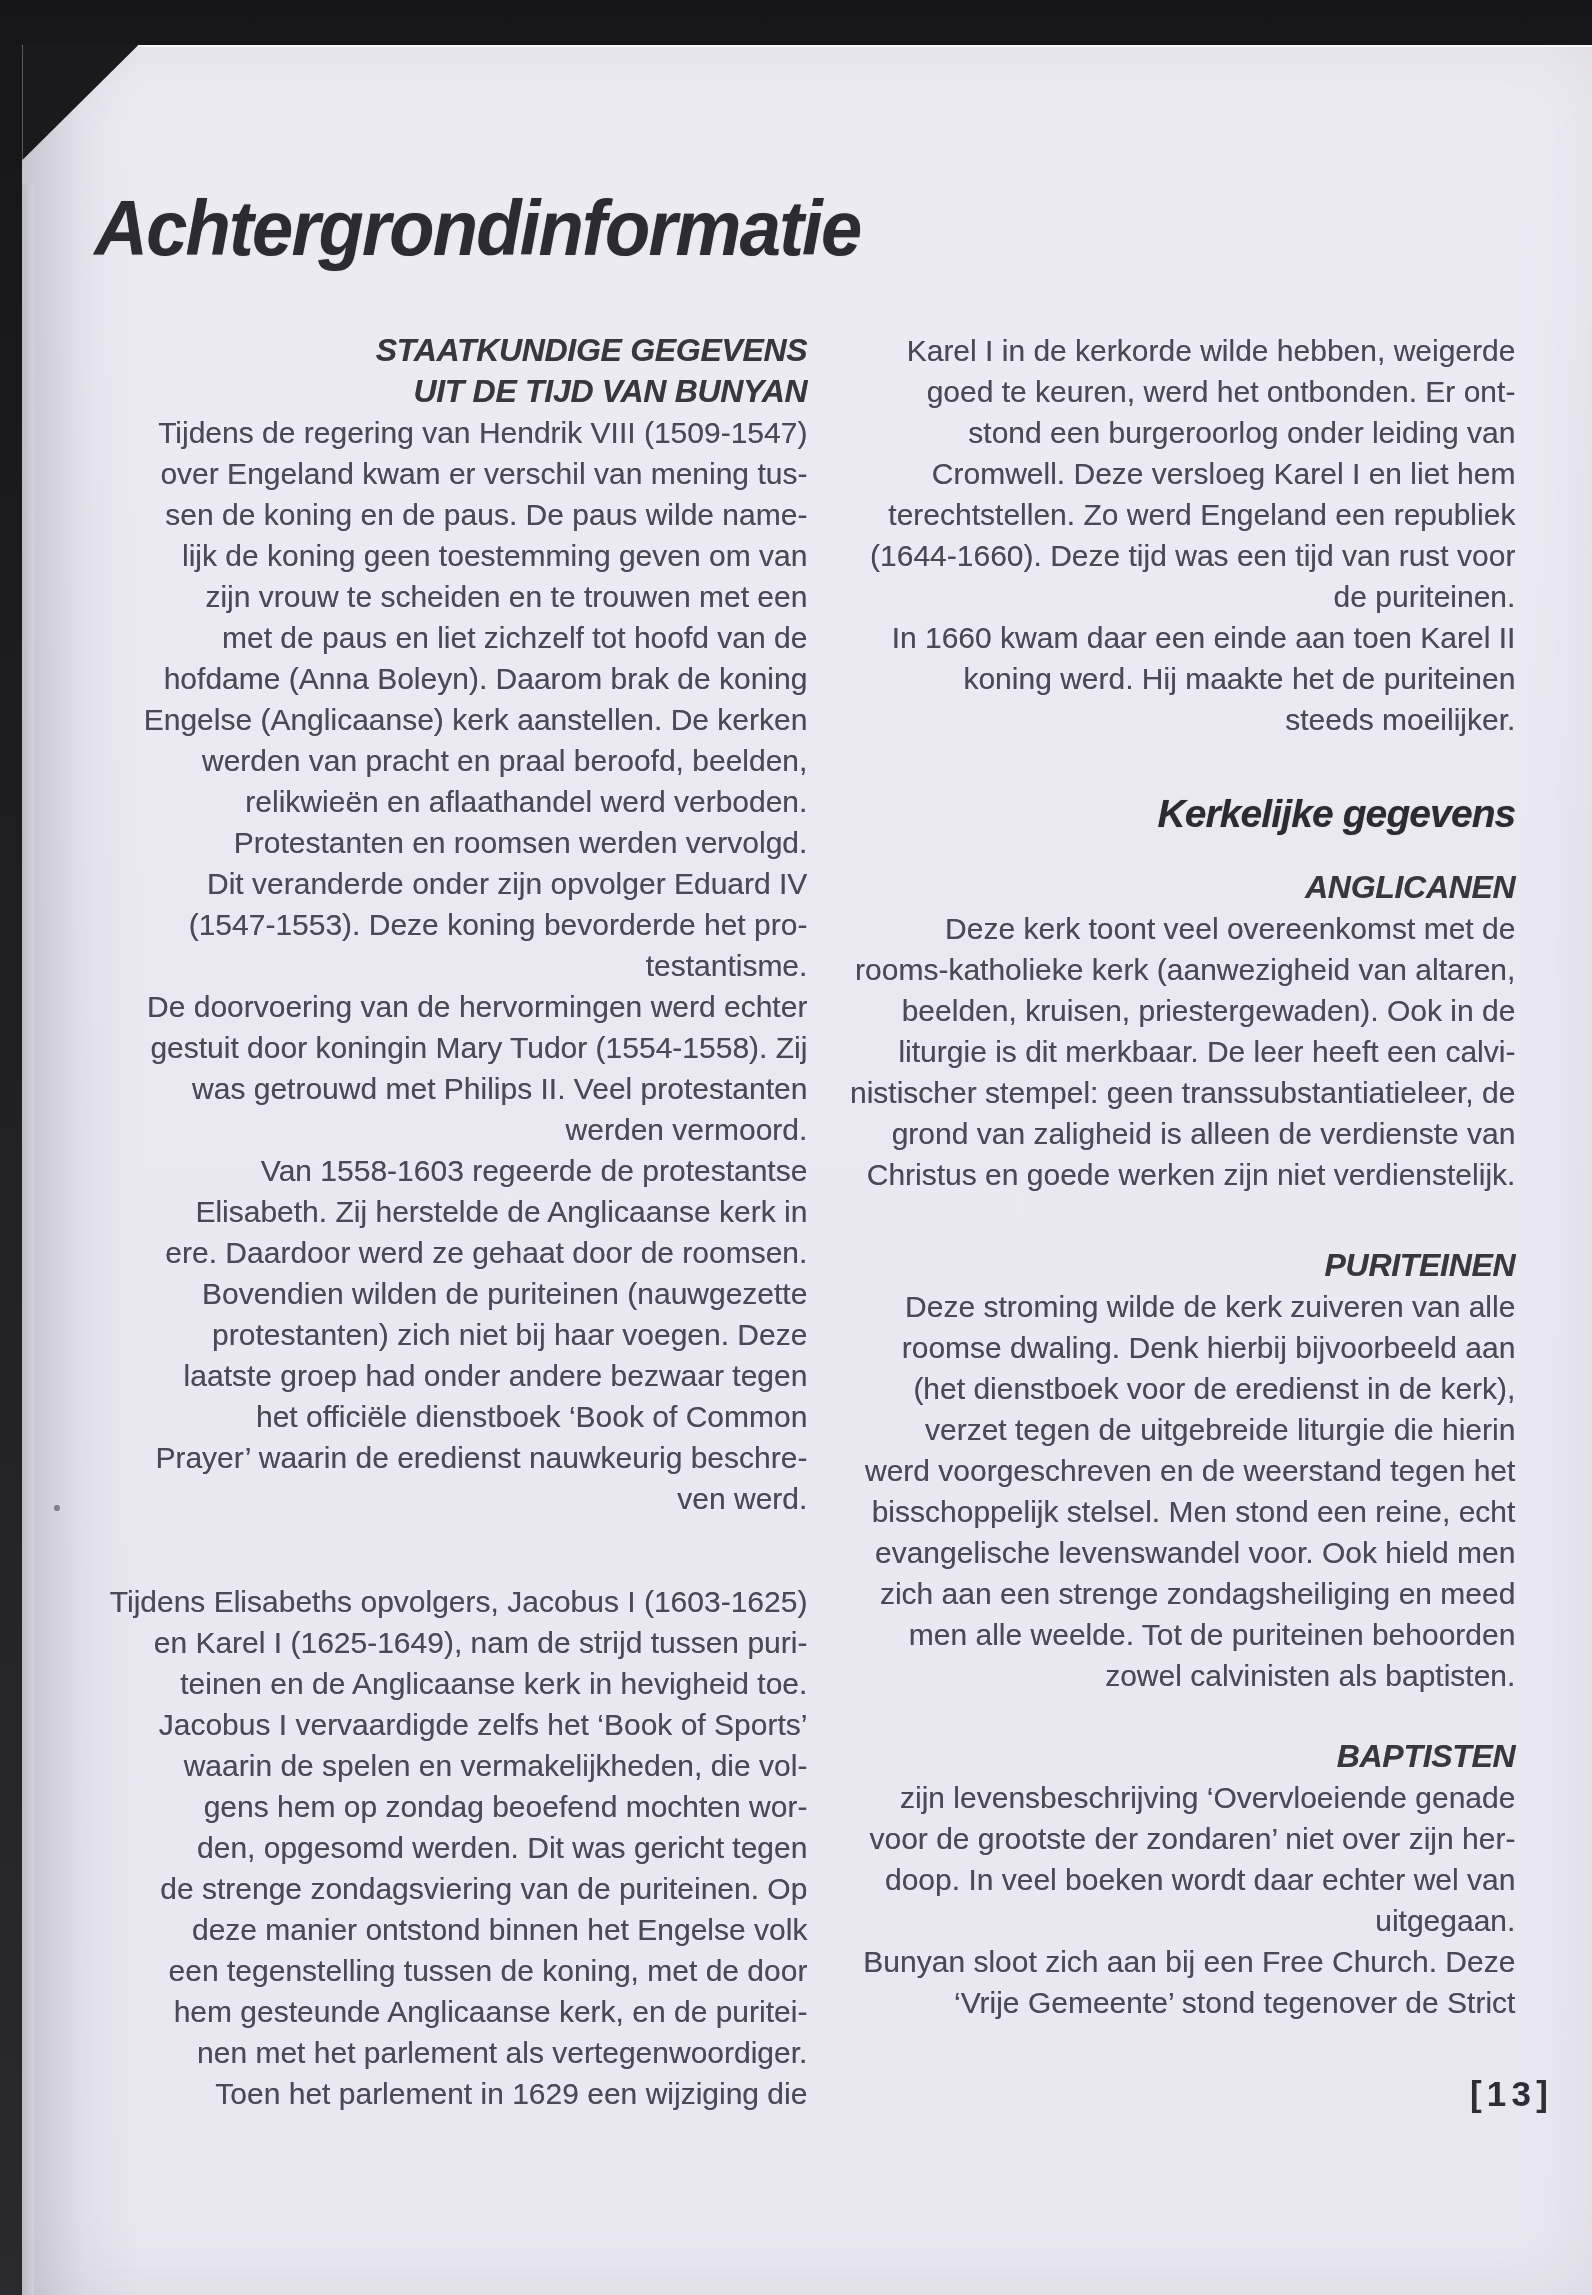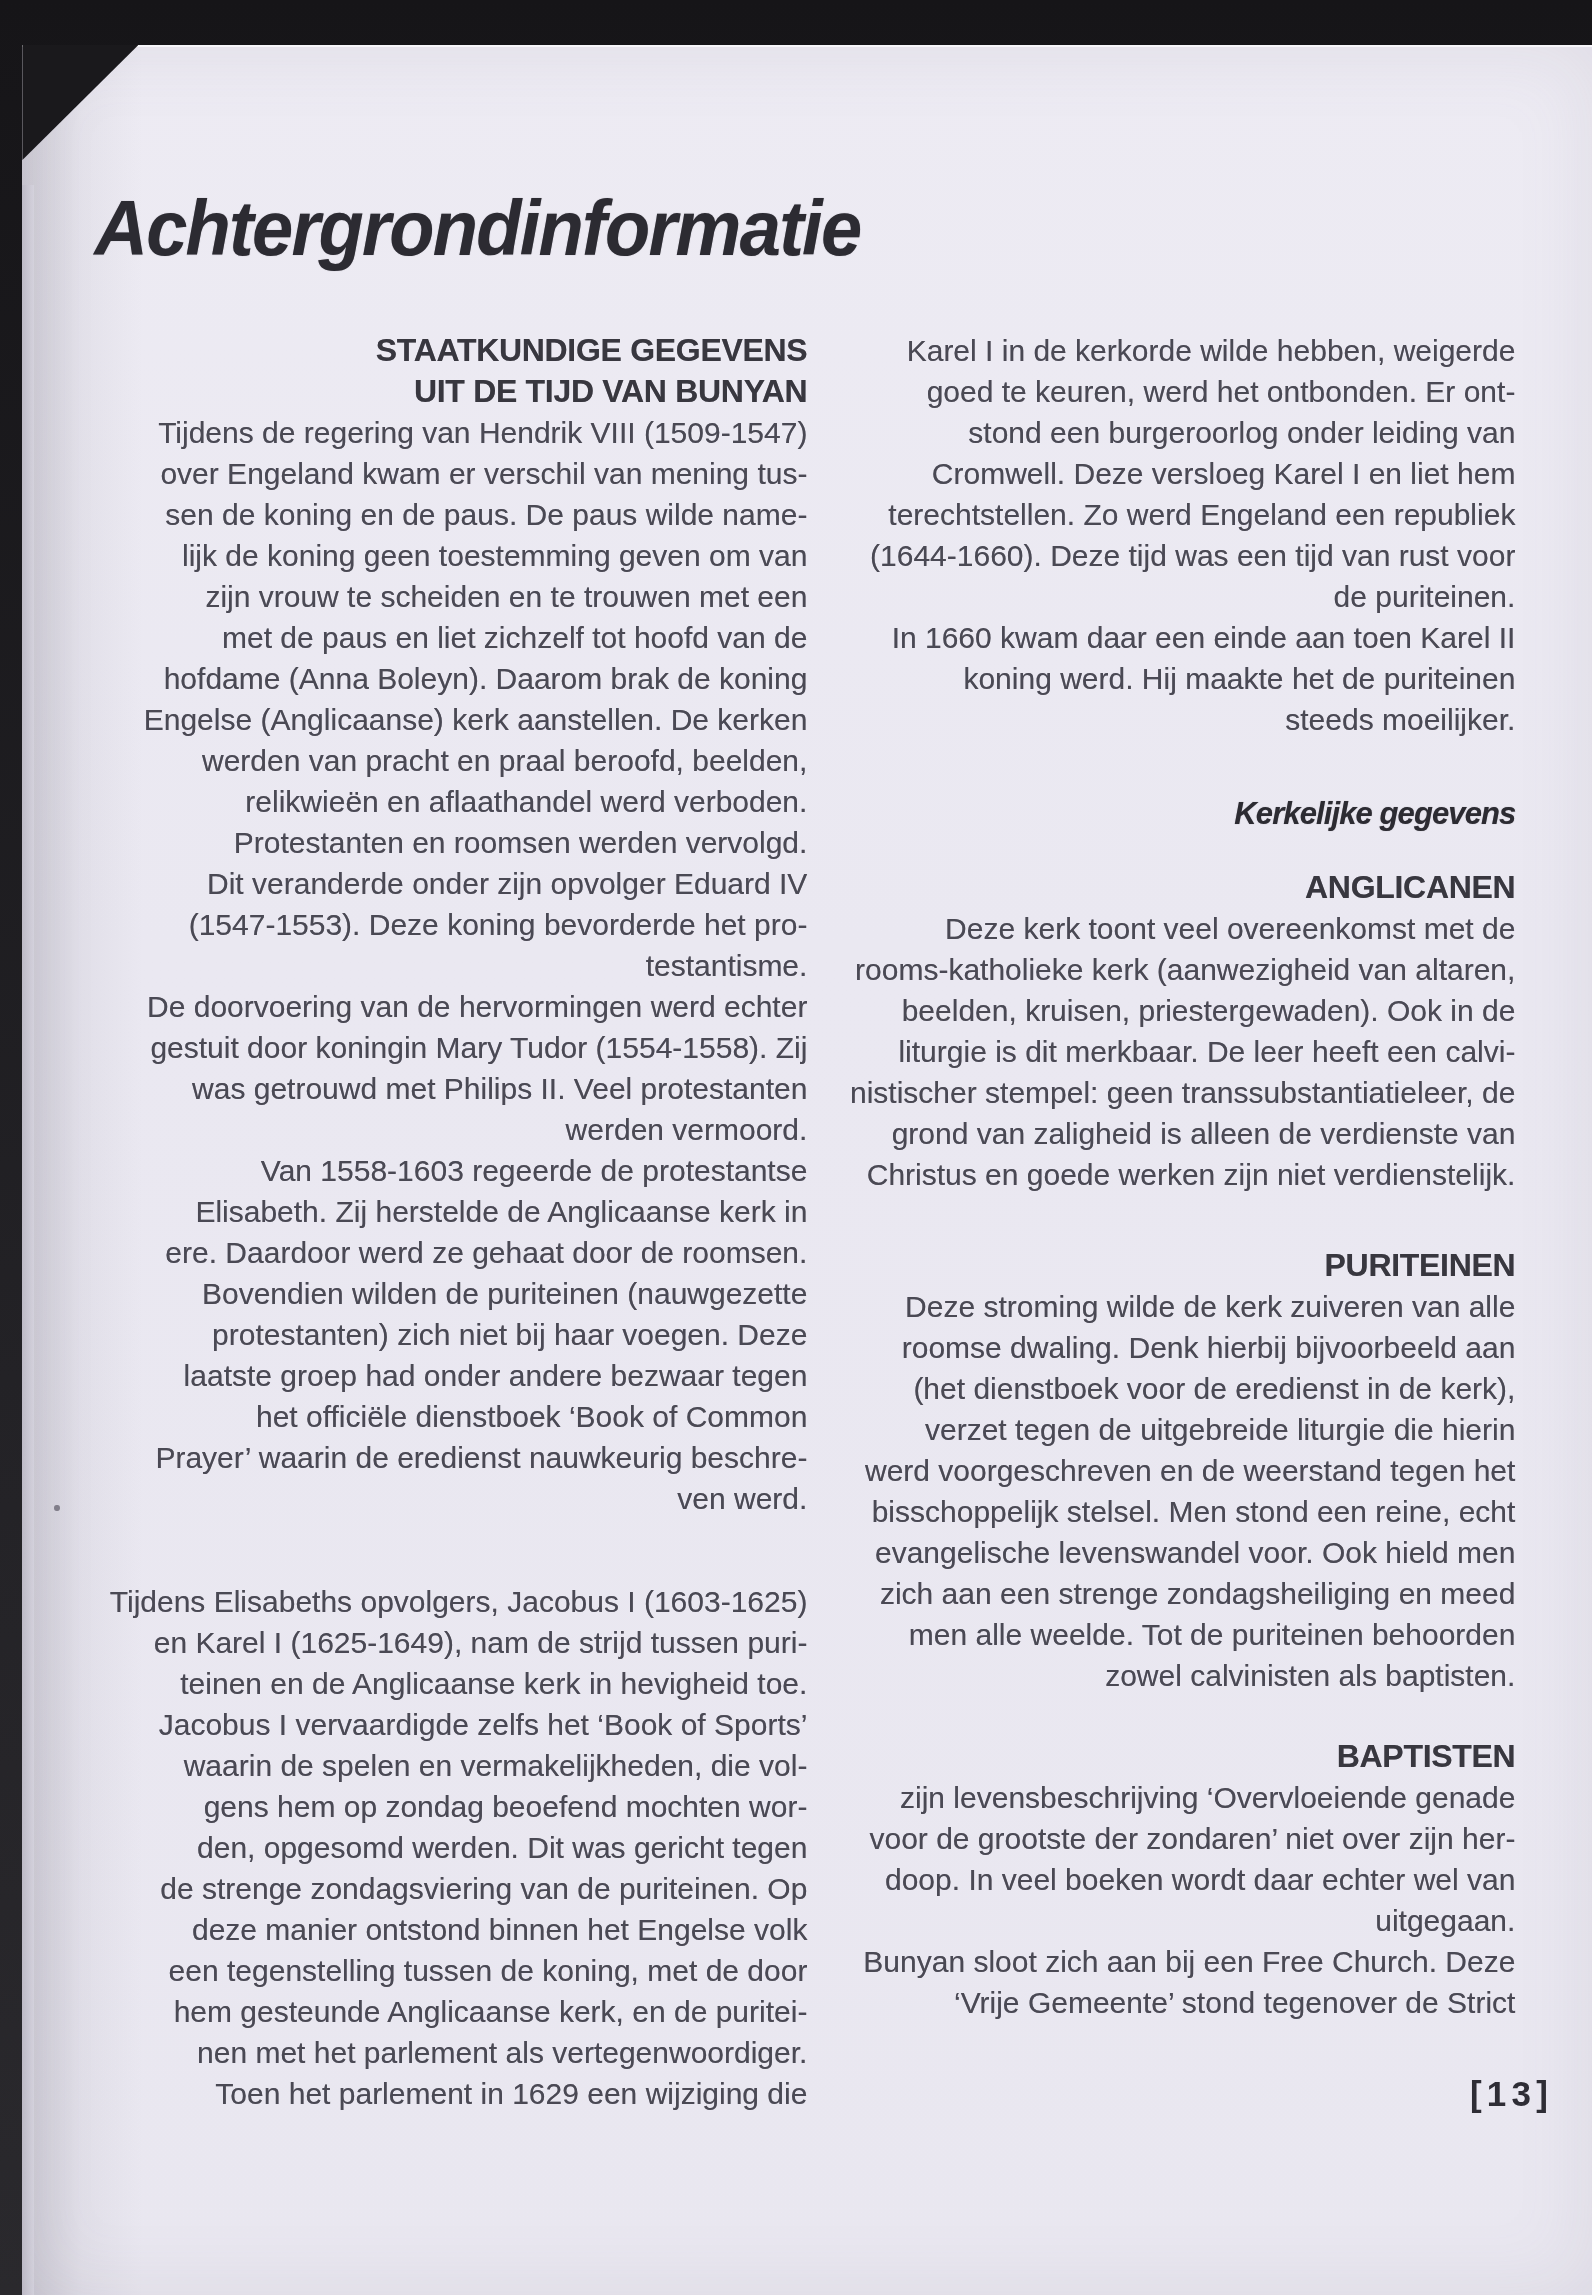--- a/index.html
+++ b/index.html
@@ -89,32 +89,33 @@
   .column-left  { left: 74px; }
   .column-right { left: 782px; }
 
   .block { margin: 0; }
   .line { white-space: pre; }
 
   .paragraph .line { font-weight: 400; }
   .paragraph.new-section { margin-top: 62px; }
 
   .subheading {
+    font-style: italic;
     font-weight: 700;
     font-size: 32px;
     letter-spacing: -0.3px;
     color: #38373f;
   }
   .subheading.spaced-lg { margin-top: 50px; }
   .subheading.spaced-md { margin-top: 40px; }
 
   .heading {
     font-style: italic;
     font-weight: 800;
-    font-size: 31px;
+    font-size: 39px;
     line-height: 54px;
     letter-spacing: -0.9px;
     color: #2c2b32;
     margin: 47px 0 26px 0;
     white-space: pre;
     text-shadow: 0 0 0.9px rgba(44,43,50,0.45);
   }
 
   .page-number {
     position: absolute;

